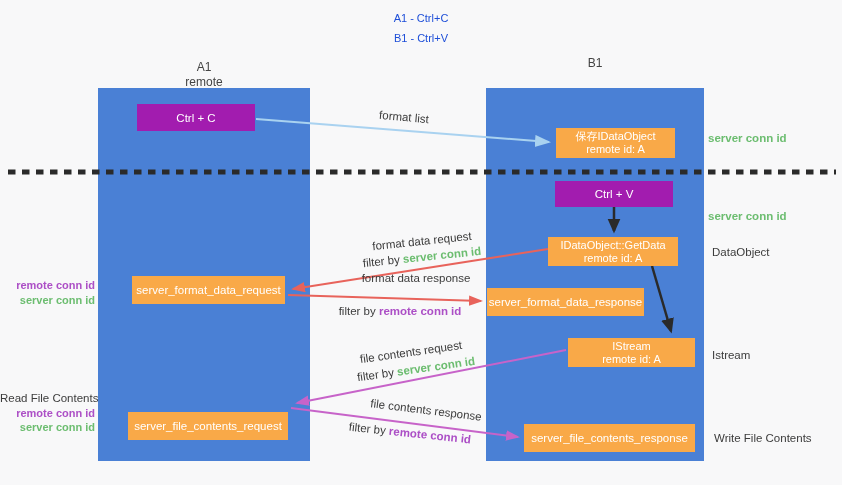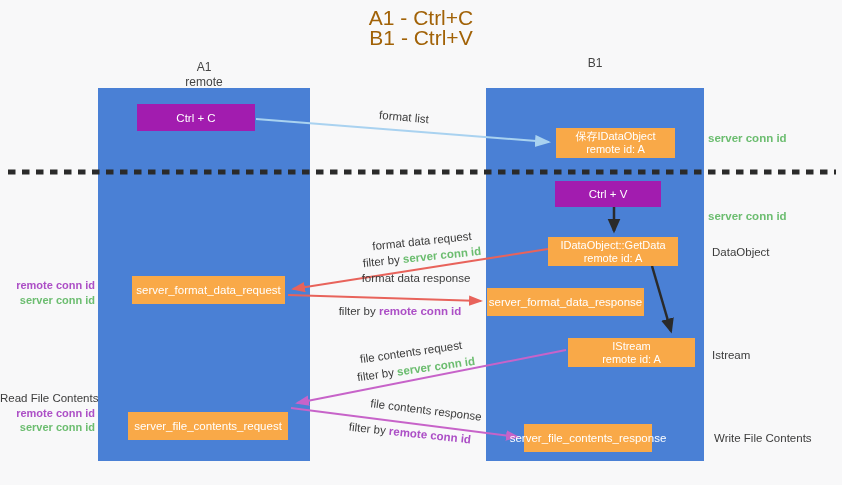--- a/index.html
+++ b/index.html
@@ -2,21 +2,21 @@
 <html><head>
 <meta charset="utf-8">
 <style>
   html,body{margin:0;padding:0;background:#f8f8f9;}
   .canvas{
     position:relative;width:842px;height:485px;background:#f8f8f9;
     font-family:"Liberation Sans",sans-serif;overflow:hidden;
   }
   .title{
     position:absolute;left:0;top:8px;width:100%;text-align:center;
-    font-size:21px;line-height:20px;color:#a16207;
+    font-size:11px;line-height:20px;color:#1d4ed8;
   }
   .col{position:absolute;background:#4a80d5;}
   .col-header{
     position:absolute;text-align:center;font-size:12px;line-height:15px;color:#444;
   }
   .node{
     position:absolute;display:flex;align-items:center;justify-content:center;
     text-align:center;color:#ffffff;font-size:11.5px;white-space:nowrap;
   }
   .node.green{background:#a21caf;}
@@ -86,21 +86,21 @@
 
   <div class="node green" style="left:137px;top:104px;width:118px;height:27px;">
     <span>Ctrl + C</span>
   </div>
 
   <div class="node orange two-line" style="left:556px;top:128px;width:119px;height:30px;">
     <span>保存IDataObject</span>
     <span>remote id: A</span>
   </div>
 
-  <div class="node green" style="left:555px;top:181px;width:106px;height:26px;">
+  <div class="node green" style="left:555px;top:181px;width:118px;height:26px;">
     <span>Ctrl + V</span>
   </div>
 
   <div class="node orange two-line" style="left:548px;top:237px;width:130px;height:29px;">
     <span>IDataObject::GetData</span>
     <span>remote id: A</span>
   </div>
 
   <div class="node orange" style="left:132px;top:276px;width:153px;height:28px;">
     <span>server_format_data_request</span>
@@ -112,21 +112,21 @@
 
   <div class="node orange two-line" style="left:568px;top:338px;width:127px;height:29px;">
     <span>IStream</span>
     <span>remote id: A</span>
   </div>
 
   <div class="node orange" style="left:128px;top:412px;width:160px;height:28px;">
     <span>server_file_contents_request</span>
   </div>
 
-  <div class="node orange" style="left:524px;top:424px;width:128px;height:28px;">
+  <div class="node orange" style="left:524px;top:424px;width:171px;height:28px;">
     <span>server_file_contents_response</span>
   </div>
 
   <div class="flow-label" style="left:404px;top:117px;--r:5deg;">format list</div>
 
   <div class="flow-label" style="left:422px;top:241px;--r:-6deg;">format data request</div>
   <div class="flow-label" style="left:422px;top:257px;--r:-6deg;">
     <span class="c-black">filter by </span><span class="c-green">server conn id</span>
   </div>
 

